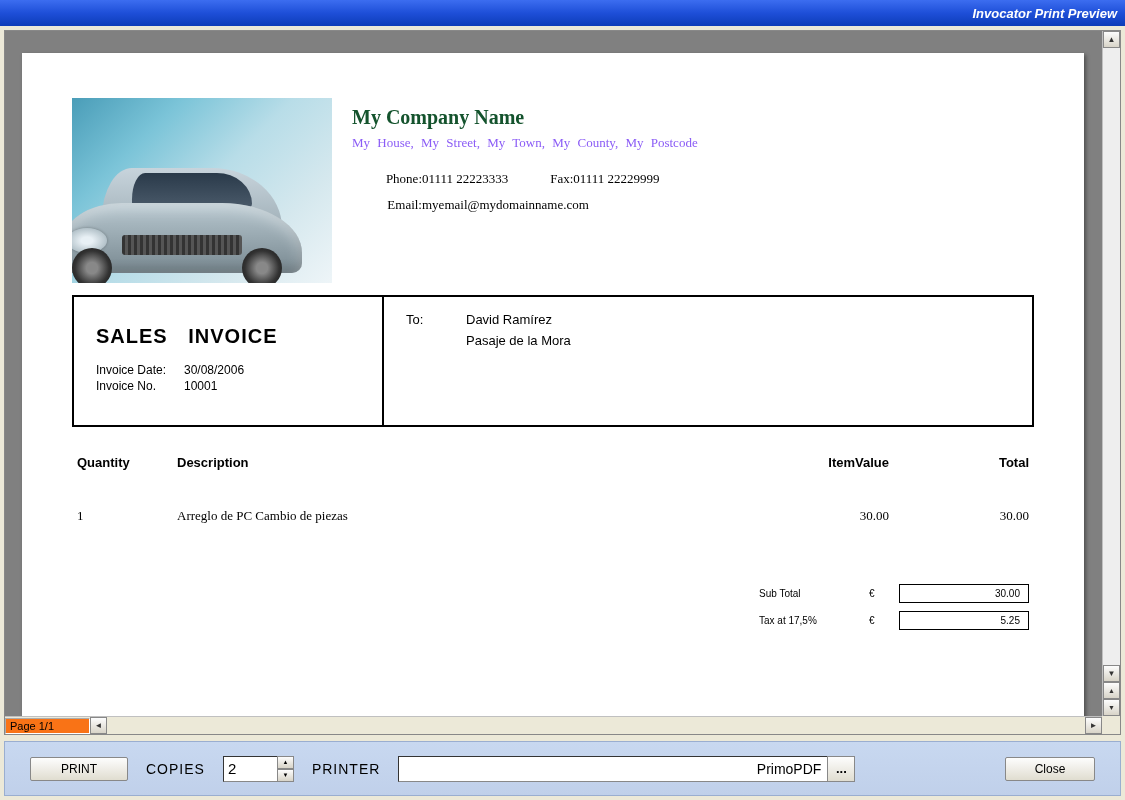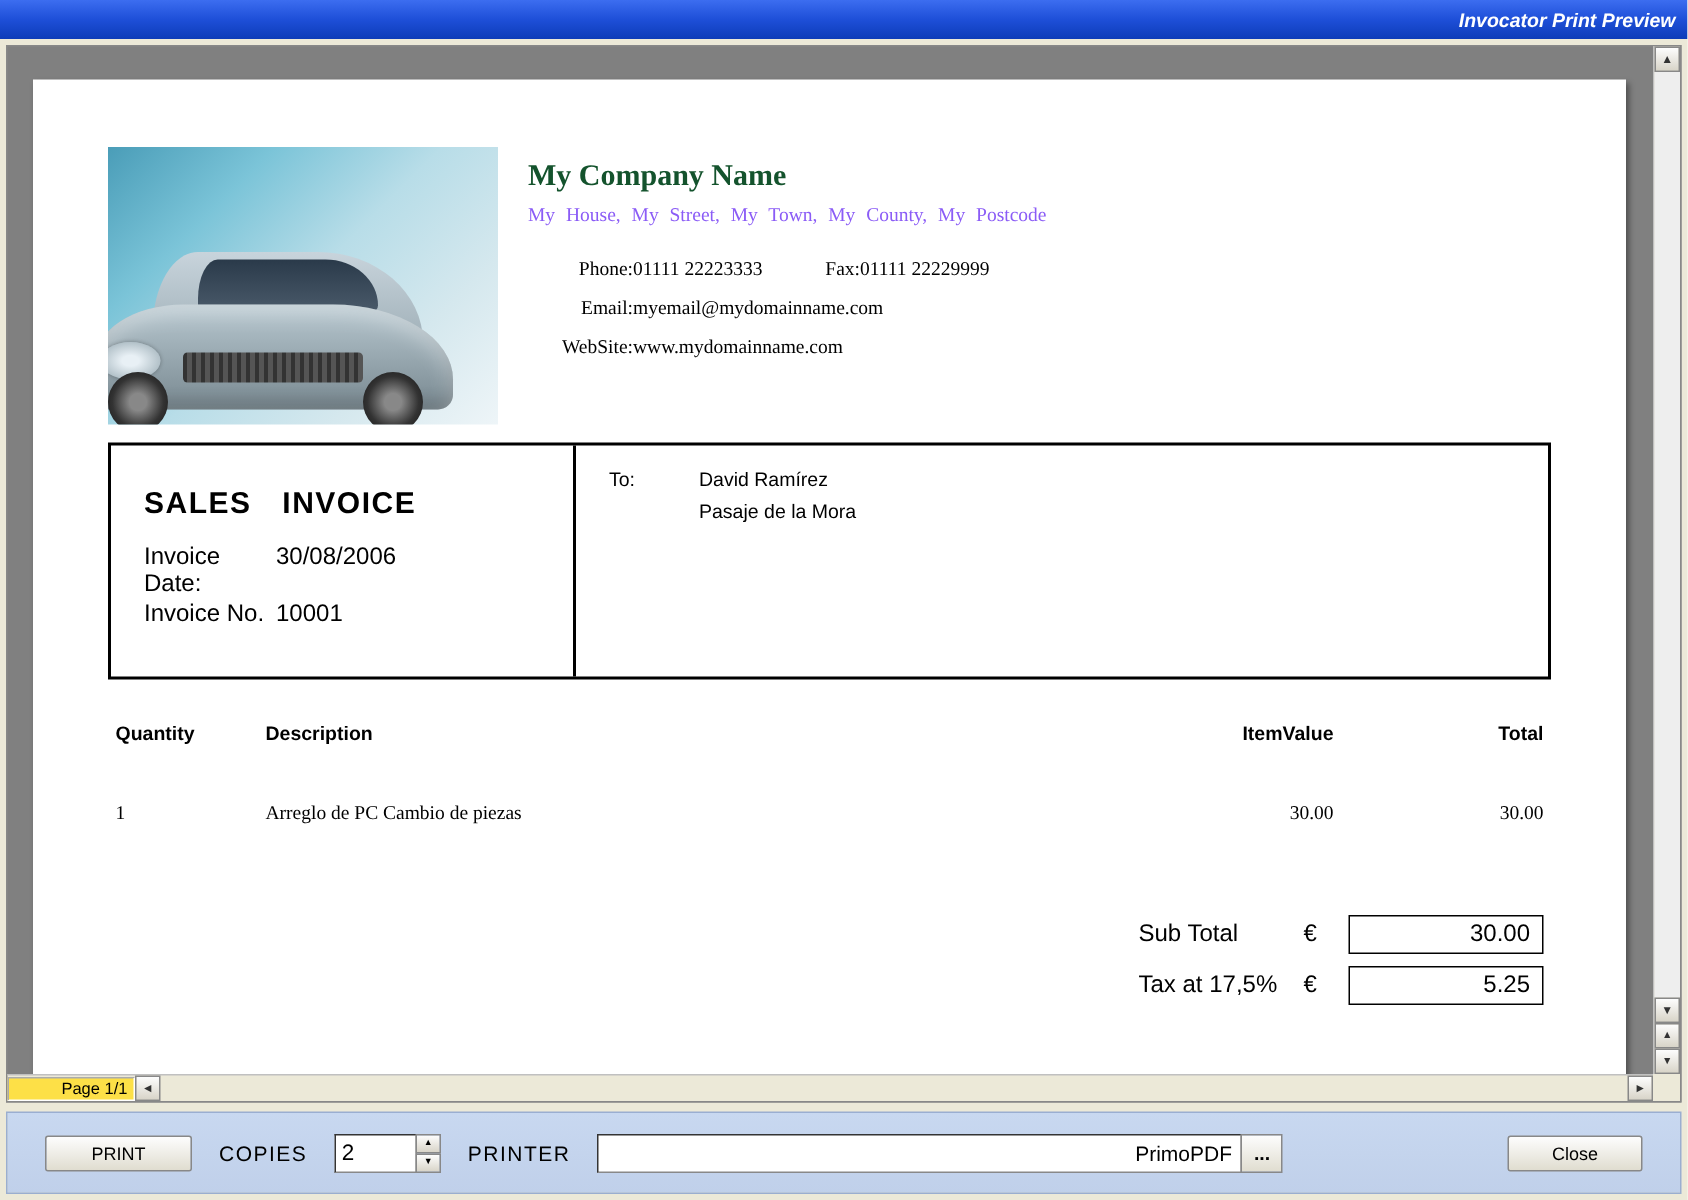--- a/index.html
+++ b/index.html
@@ -174,21 +174,21 @@
 .invoice-title {
   font-family: Arial, sans-serif;
   font-size: 20px;
   font-weight: bold;
   letter-spacing: 1px;
   word-spacing: 14px;
   margin-bottom: 15px;
 }
 .inv-row {
   font-family: Arial, sans-serif;
-  font-size: 16px;
+  font-size: 12px;
   display: flex;
   margin-bottom: 2px;
 }
 .inv-label { width: 88px; }
 .invoice-right {
   flex: 1;
   padding: 15px 22px;
 }
 .to-row {
   font-family: Arial, sans-serif;
@@ -218,21 +218,21 @@
 }
 .totals {
   margin-top: 60px;
   padding-right: 5px;
 }
 .total-row {
   display: flex;
   justify-content: flex-end;
   align-items: center;
   font-family: Arial, sans-serif;
-  font-size: 16px;
+  font-size: 10px;
   margin-bottom: 8px;
 }
 .total-label { width: 110px; }
 .total-cur { width: 30px; }
 .total-box {
   width: 130px;
   border: 1.5px solid #000;
   padding: 3px 8px;
   text-align: right;
 }
@@ -267,26 +267,25 @@
   display: flex;
   align-items: center;
   justify-content: center;
   font-size: 8px;
   color: #333;
   flex-shrink: 0;
 }
 .sb-track { flex: 1; background: #eee; }
 .page-indicator {
   width: 85px;
-  background: #fde047;
+  background: #f97316;
   border: 1px inset #fff;
   padding: 1px 4px;
   font-size: 11px;
   flex-shrink: 0;
-  text-align: right;
 }
 .corner {
   position: absolute;
   right: 0;
   bottom: 0;
   width: 18px;
   height: 18px;
   background: #ece9d8;
 }
 
@@ -399,24 +398,20 @@
               <div class="contact-row">
                 <span class="contact-label">Phone:</span>
                 <span>01111 22223333</span>
                 <span style="width:20px"></span>
                 <span class="contact-label" style="width:45px">Fax:</span>
                 <span>01111 22229999</span>
               </div>
               <div class="contact-row">
                 <span class="contact-label">Email:</span>
                 <span>myemail@mydomainname.com</span>
-              </div>
-              <div class="contact-row">
-                <span class="contact-label">WebSite:</span>
-                <span>www.mydomainname.com</span>
               </div>
             </div>
           </div>
 
           <div class="invoice-boxes">
             <div class="invoice-left">
               <div class="invoice-title">SALES INVOICE</div>
               <div class="inv-row">
                 <span class="inv-label">Invoice Date:</span>
                 <span>30/08/2006</span>

